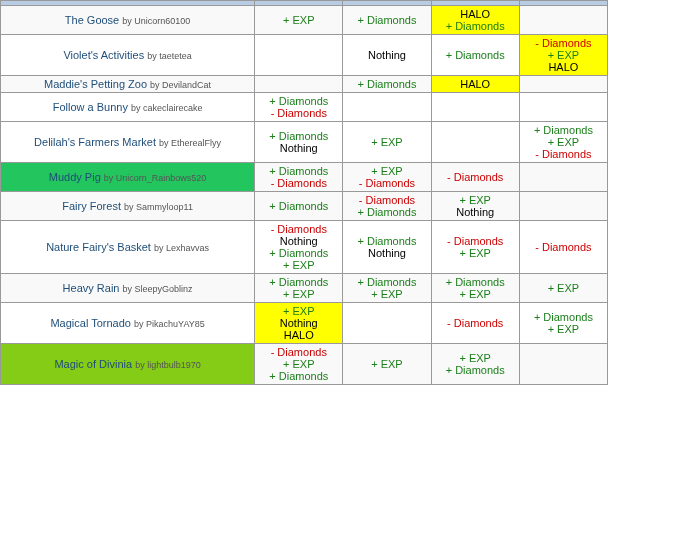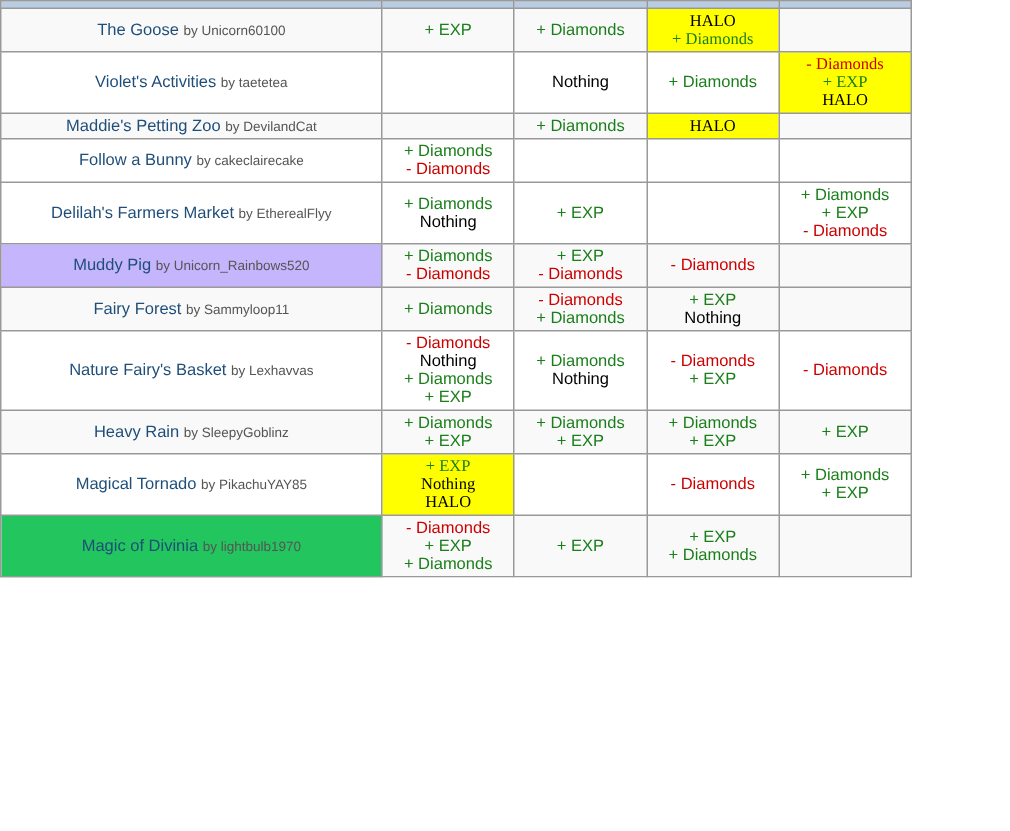--- a/index.html
+++ b/index.html
@@ -30,21 +30,21 @@
     td.story-col {
       text-align: center;
       color: #1f4e79;
     }
     td.story-col .creator {
       font-size: 9px;
       color: #555;
     }
     .plus { color: #1a7f1a; }
     .minus { color: #cc0000; }
-    .yellow-bg { background-color: #ffff00; font-family: Liberation Serif, serif; }
+    .yellow-bg { background-color: #ffff00; }
     tr:nth-child(odd) td { background-color: #f9f9f9; }
     tr:nth-child(even) td { background-color: #ffffff; }
     tr:nth-child(odd) td.yellow-bg,
     tr:nth-child(even) td.yellow-bg { background-color: #ffff00; }
   </style>
 </head>
 <body>
 
 <table>
   <thead>
@@ -86,21 +86,21 @@
         <td style="background-color: rgb(255, 255, 255);"></td>
       </tr>
       <tr>
         <td class="story-col" style="background-color: rgb(255, 255, 255);">Delilah's Farmers Market <span class="creator">by EtherealFlyy</span></td>
         <td style="background-color: rgb(255, 255, 255);"><span class="plus">+ Diamonds</span><br><span>Nothing</span></td>
         <td style="background-color: rgb(255, 255, 255);"><span class="plus">+ EXP</span></td>
         <td style="background-color: rgb(255, 255, 255);"></td>
         <td style="background-color: rgb(255, 255, 255);"><span class="plus">+ Diamonds</span><br><span class="plus">+ EXP</span><br><span class="minus">- Diamonds</span></td>
       </tr>
       <tr>
-        <td class="story-col" style="background-color: #c4b5fd;">Muddy Pig <span class="creator">by Unicorn_Rainbows520</span></td>
+        <td class="story-col" style="background-color: #22c55e;">Muddy Pig <span class="creator">by Unicorn_Rainbows520</span></td>
         <td style="background-color: rgb(249, 249, 249);"><span class="plus">+ Diamonds</span><br><span class="minus">- Diamonds</span></td>
         <td style="background-color: rgb(249, 249, 249);"><span class="plus">+ EXP</span><br><span class="minus">- Diamonds</span></td>
         <td style="background-color: rgb(249, 249, 249);"><span class="minus">- Diamonds</span></td>
         <td style="background-color: rgb(249, 249, 249);"></td>
       </tr>
       <tr>
         <td class="story-col" style="background-color: rgb(249, 249, 249);">Fairy Forest <span class="creator">by Sammyloop11</span></td>
         <td style="background-color: rgb(249, 249, 249);"><span class="plus">+ Diamonds</span></td>
         <td style="background-color: rgb(249, 249, 249);"><span class="minus">- Diamonds</span><br><span class="plus">+ Diamonds</span></td>
         <td style="background-color: rgb(249, 249, 249);"><span class="plus">+ EXP</span><br><span>Nothing</span></td>
@@ -121,20 +121,20 @@
         <td style="background-color: rgb(249, 249, 249);"><span class="plus">+ EXP</span></td>
       </tr>
       <tr>
         <td class="story-col" style="background-color: rgb(255, 255, 255);">Magical Tornado <span class="creator">by PikachuYAY85</span></td>
         <td class="yellow-bg"><span class="plus">+ EXP</span><br><span>Nothing</span><br><span>HALO</span></td>
         <td style="background-color: rgb(255, 255, 255);"></td>
         <td style="background-color: rgb(255, 255, 255);"><span class="minus">- Diamonds</span></td>
         <td style="background-color: rgb(255, 255, 255);"><span class="plus">+ Diamonds</span><br><span class="plus">+ EXP</span></td>
       </tr>
       <tr>
-        <td class="story-col" style="background-color: #22c55e;">Magic of Divinia <span class="creator">by lightbulb1970</span></td>
+        <td class="story-col" style="background-color: #84cc16;">Magic of Divinia <span class="creator">by lightbulb1970</span></td>
         <td style="background-color: rgb(249, 249, 249);"><span class="minus">- Diamonds</span><br><span class="plus">+ EXP</span><br><span class="plus">+ Diamonds</span></td>
         <td style="background-color: rgb(249, 249, 249);"><span class="plus">+ EXP</span></td>
         <td style="background-color: rgb(249, 249, 249);"><span class="plus">+ EXP</span><br><span class="plus">+ Diamonds</span></td>
         <td style="background-color: rgb(249, 249, 249);"></td>
       </tr>
     </tbody>
 </table>
 
 </body></html>

